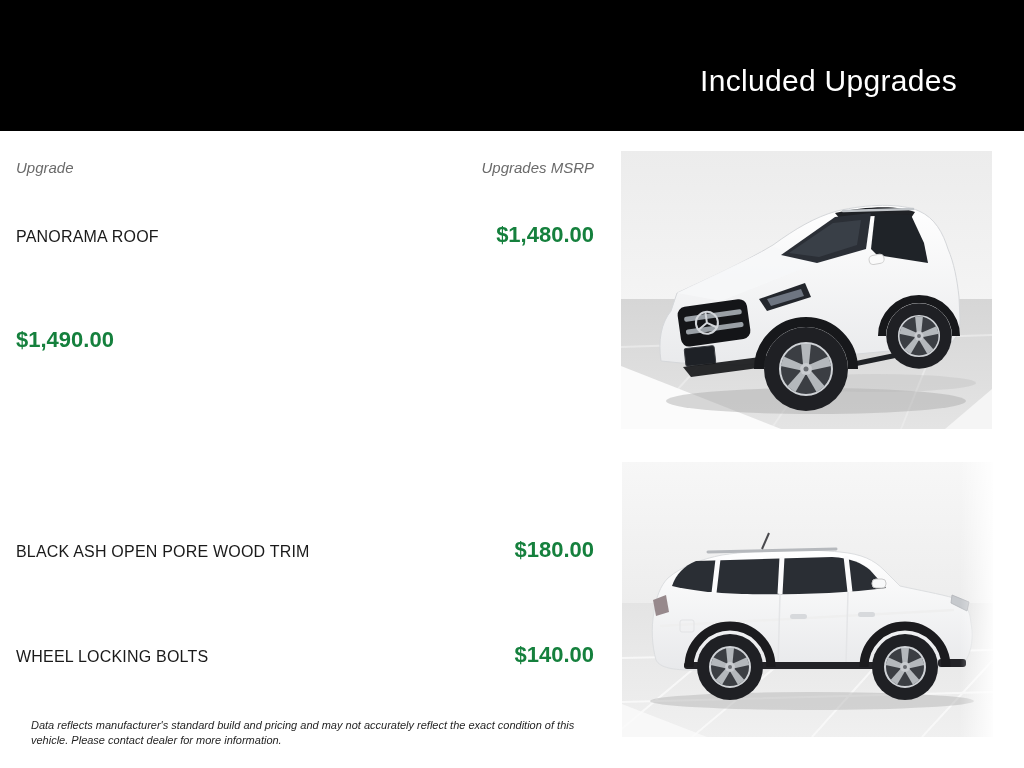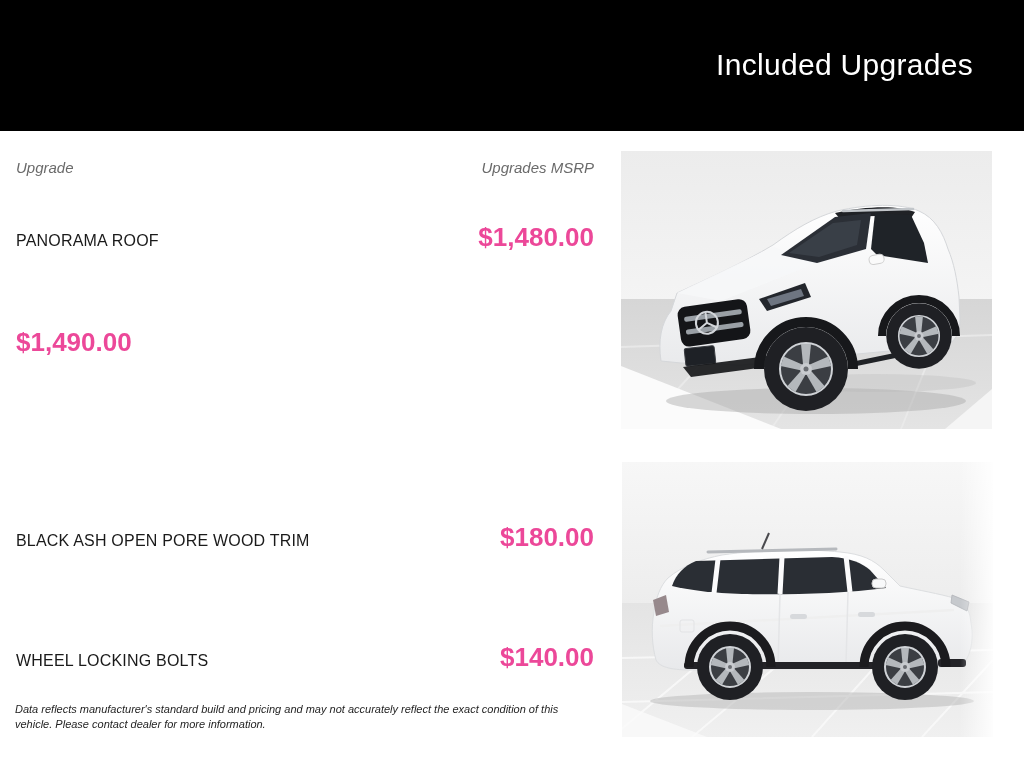--- a/index.html
+++ b/index.html
@@ -3,37 +3,37 @@
 <meta charset="utf-8">
 <style>
   html,body{margin:0;padding:0;background:#ffffff;}
   .page{
     position:relative;width:1024px;height:768px;overflow:hidden;background:#ffffff;
     font-family:"Liberation Sans", sans-serif;
   }
   
   .topbar{position:absolute;left:0;top:0;width:1024px;height:131px;background:#000000;}
   .page-title{
-    position:absolute;right:51px;top:50px;margin:0;color:#ffffff;
+    position:absolute;right:51px;top:50px;margin:16px;color:#ffffff;
     font-size:30px;font-weight:400;line-height:1;letter-spacing:.3px;white-space:nowrap;
   }
   
   .thead{
     position:absolute;left:16px;top:158px;width:578px;display:flex;
     justify-content:space-between;color:#6a6a6a;font-size:15px;line-height:20px;font-style:italic;
   }
   .row{
     position:absolute;left:16px;width:578px;display:flex;
     justify-content:space-between;align-items:baseline;white-space:nowrap;
   }
   .row .name{font-size:16px;color:#1a1a1a;line-height:1;letter-spacing:.2px;}
-  .row .price{font-size:26px;font-weight:700;color:#ec4899;line-height:1;}
-  .row-0{top:224px}.row-1{top:329px}.row-2{top:434px}.row-3{top:524px}.row-4{top:644px}
+  .row .price{font-size:22px;font-weight:700;color:#15803d;line-height:1;}
+  .row-0{top:224px}.row-1{top:329px}.row-2{top:434px}.row-3{top:539px}.row-4{top:644px}
   .disclaimer{
-    position:absolute;left:15px;top:702px;width:582px;margin:0;
+    position:absolute;left:15px;top:702px;width:582px;margin:16px;
     font-size:11px;font-style:italic;color:#1f1f1f;line-height:1.35;
   }
   
   .photo{position:absolute;margin:0;padding:0;}
   .photo-front{left:621px;top:151px;width:371px;height:278px;}
   .photo-side{left:622px;top:462px;width:371px;height:275px;}
   .photo svg{display:block;width:100%;height:100%;}
 </style>
 </head>
 <body>

